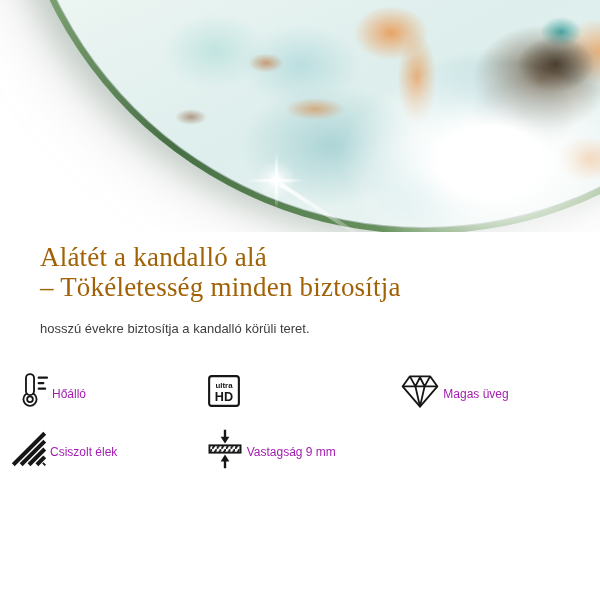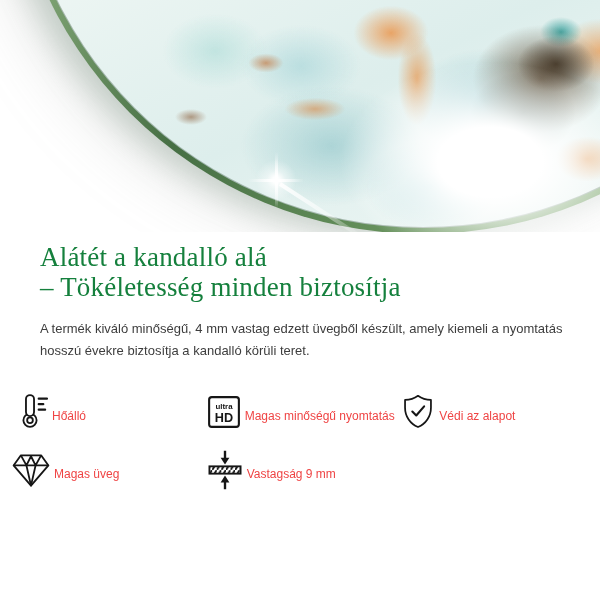--- a/index.html
+++ b/index.html
@@ -42,29 +42,29 @@
         background:linear-gradient(to bottom,rgba(255,255,255,0),#fff 45%,#fff 55%,rgba(255,255,255,0));}
   .sparkle::after{content:"";position:absolute;top:28.5px;left:2px;height:3px;width:56px;
         background:linear-gradient(to right,rgba(255,255,255,0),#fff 45%,#fff 55%,rgba(255,255,255,0));}
   .sparkle-streak{position:absolute;left:280px;top:182px;width:110px;height:4px;
         transform:rotate(33deg);transform-origin:0 50%;
         background:linear-gradient(to right,rgba(255,255,255,.9),rgba(255,255,255,0));}
 
   
   .content{padding:0 40px;}
   .title{margin:10px 0 0 0;font-family:"Liberation Serif",serif;font-weight:400;
-        font-size:27px;line-height:30px;color:#15803d;letter-spacing:.2px;}
+        font-size:27px;line-height:30px;color:#a16207;letter-spacing:.2px;}
   .desc{margin-top:16px;font-size:13px;line-height:21.5px;color:#3d3d3d;}
   .desc div{white-space:nowrap;}
 
   
   .features{margin-top:28px;padding:0 8px;display:grid;grid-template-columns:repeat(3,1fr);row-gap:12px;}
   .feature{display:flex;flex-direction:row;align-items:center;}
   .ficon{height:46px;display:flex;align-items:center;justify-content:center;}
-  .flabel{margin-top:8px;font-size:12px;color:#ef4444;text-align:center;line-height:15px;}
+  .flabel{margin-top:8px;font-size:12px;color:#a21caf;text-align:center;line-height:15px;}
   svg{display:block;}
 </style>
 </head>
 <body>
 
 <div class="page">
 
   <div class="hero">
     <div class="glass-shadow-soft"></div>
     <div class="glass-shadow"></div>
@@ -75,21 +75,20 @@
     <div class="sparkle"></div>
   </div>
 
   <div class="content">
     <h1 class="title">
       <span>Alátét a kandalló alá</span><br>
       <span>– Tökéletesség minden biztosítja</span>
     </h1>
 
     <div class="desc">
-      <div>A termék kiváló minőségű, 4 mm vastag edzett üvegből készült, amely kiemeli a nyomtatás</div>
       <div>hosszú évekre biztosítja a kandalló körüli teret.</div>
     </div>
   </div>
 
   <div class="features">
 
     <div class="feature">
       <div class="ficon">
         <svg width="44" height="44" viewBox="0 0 48 48" fill="none" stroke="#161616" stroke-width="2">
           <circle cx="24" cy="33" r="7.2"></circle>
@@ -102,45 +101,47 @@
     </div>
 
     <div class="feature">
       <div class="ficon">
         <svg width="42" height="42" viewBox="0 0 48 48" fill="none">
           <rect x="7" y="7" width="34" height="34" rx="3" stroke="#161616" stroke-width="2.4"></rect>
           <text x="24" y="20.5" text-anchor="middle" fill="#161616" font-family="Liberation Sans, sans-serif" font-size="9" font-weight="bold">ultra</text>
           <text x="24" y="35" text-anchor="middle" fill="#161616" font-family="Liberation Sans, sans-serif" font-size="14.5" font-weight="bold">HD</text>
         </svg>
       </div>
-      <div class="flabel">Magas minőségű nyomtatás</div>
     </div>
 
-    <div class="feature">
-      <div class="ficon">
-        <svg width="42" height="42" viewBox="0 0 48 48" fill="none" stroke="#161616" stroke-width="2" stroke-linejoin="round">
-          <path d="M24 5.5 C19.8 8.6 14.6 10.2 9.2 10.2 L9.2 19 C9.2 29 15.2 37.6 24 41.2 C32.8 37.6 38.8 29 38.8 19 L38.8 10.2 C33.4 10.2 28.2 8.6 24 5.5 Z"></path>
-          <path d="M17.5 23.5 L22 28 L31 17.5" stroke-width="2.4" stroke-linecap="round"></path>
-        </svg>
-      </div>
-      <div class="flabel">Védi az alapot</div>
-    </div>
 
     <div class="feature">
       <div class="ficon">
         <svg width="46" height="44" viewBox="0 0 48 48" fill="none" stroke="#161616" stroke-width="2" stroke-linejoin="round">
           <path d="M5 19 L13 8 L35 8 L43 19 L24 41 Z"></path>
           <path d="M5 19 H43"></path>
           <path d="M13 8 L19 19 L24 9 L29 19 L35 8"></path>
           <path d="M19 19 L24 41 L29 19"></path>
         </svg>
       </div>
       <div class="flabel">Magas üveg</div>
     </div>
 
+    <div class="feature">
+      <div class="ficon">
+        <svg width="42" height="42" viewBox="0 0 48 48" fill="none" stroke="#161616" stroke-width="4.6">
+          <path d="M6 42 L42 6"></path>
+          <path d="M15 42 L42 15"></path>
+          <path d="M24 42 L42 24"></path>
+          <path d="M33 42 L42 33"></path>
+          <path d="M40.5 42 L42 40.5" stroke-width="4"></path>
+        </svg>
+      </div>
+      <div class="flabel">Csiszolt élek</div>
+    </div>
 
     <div class="feature">
       <div class="ficon">
         <svg width="44" height="44" viewBox="0 0 48 48" fill="none">
           <defs>
             <pattern id="hatch4mm" patternUnits="userSpaceOnUse" width="5" height="8">
               <path d="M0 8 L5 0" stroke="#161616" stroke-width="2.2"></path>
             </pattern>
           </defs>
           <rect x="7" y="20" width="34" height="8" fill="url(#hatch4mm)" stroke="#161616" stroke-width="2"></rect>

